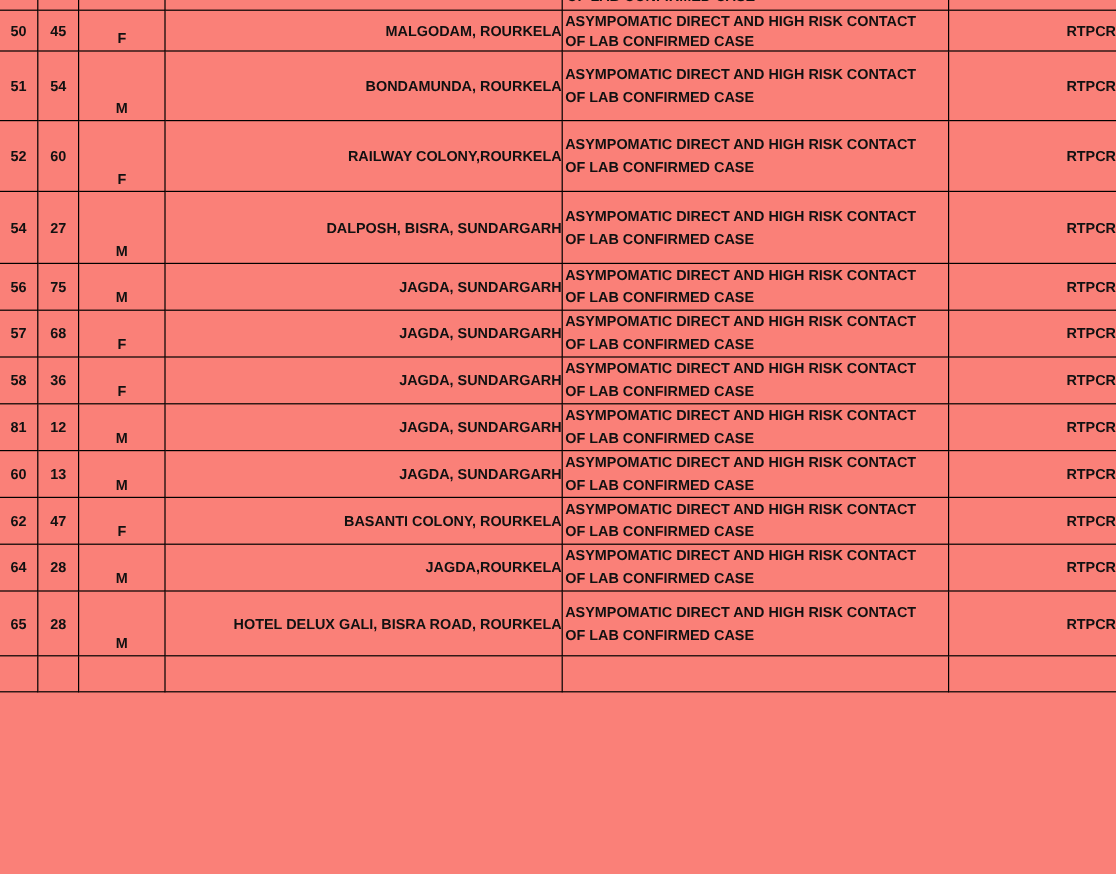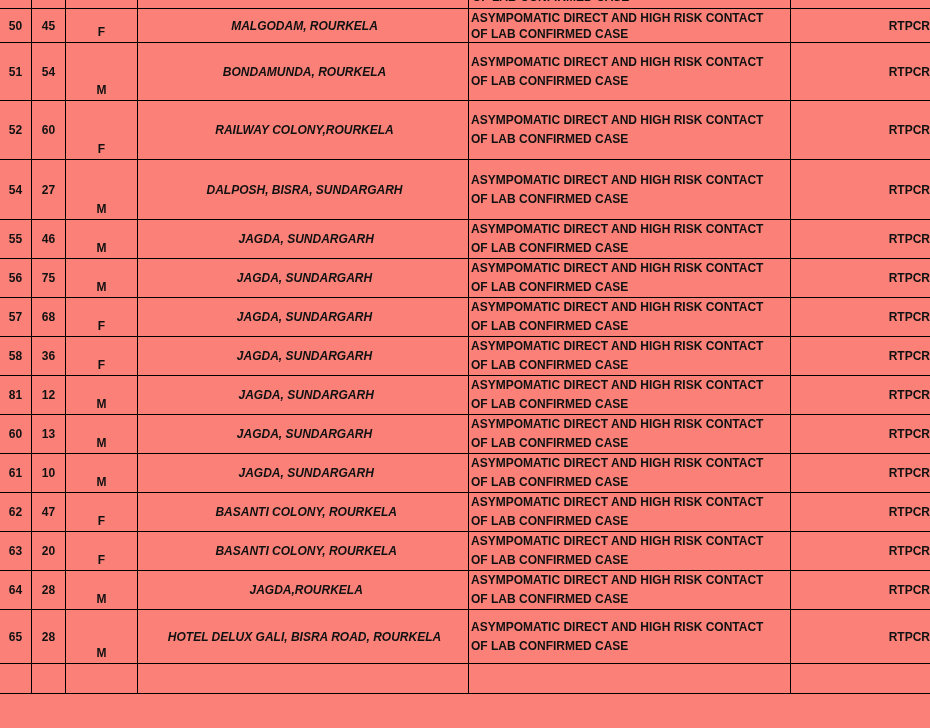--- a/index.html
+++ b/index.html
@@ -29,24 +29,23 @@
     vertical-align: middle;
     overflow: hidden;
   }
   .case-table td.sl, .case-table td.age { text-align: center; }
   .case-table td.gender {
     text-align: center;
     vertical-align: bottom;
     padding-bottom: 3px;
   }
   .case-table td.addr {
-    text-align: center;
+    text-align: right;
     padding-left: 3px;
     white-space: pre;
-    font-style: italic;
   }
   .case-table td.rem { text-align: left; padding-left: 2px; }
   .case-table td.rem .rline { line-height: 19px; }
   .case-table tr.tight td.rem .rline { line-height: 16px; }
   .case-table td.rem-partial {
     text-align: left;
     vertical-align: bottom;
     padding: 0 0 1px 3px;
     line-height: 19px;
   }
@@ -112,31 +111,20 @@
           <td class="age">27</td>
           <td class="gender">M</td>
           <td class="addr">DALPOSH, BISRA, SUNDARGARH</td>
           <td class="rem">
             <div class="rline">ASYMPOMATIC DIRECT AND HIGH RISK CONTACT</div>
             <div class="rline">OF LAB CONFIRMED CASE</div>
           </td>
           <td class="test">RTPCR</td>
         </tr>
         <tr style="height:39px">
-          <td class="sl">55</td>
-          <td class="age">46</td>
-          <td class="gender">M</td>
-          <td class="addr"> JAGDA, SUNDARGARH</td>
-          <td class="rem">
-            <div class="rline">ASYMPOMATIC DIRECT AND HIGH RISK CONTACT</div>
-            <div class="rline">OF LAB CONFIRMED CASE</div>
-          </td>
-          <td class="test">RTPCR</td>
-        </tr>
-        <tr style="height:39px">
           <td class="sl">56</td>
           <td class="age">75</td>
           <td class="gender">M</td>
           <td class="addr">JAGDA, SUNDARGARH</td>
           <td class="rem">
             <div class="rline">ASYMPOMATIC DIRECT AND HIGH RISK CONTACT</div>
             <div class="rline">OF LAB CONFIRMED CASE</div>
           </td>
           <td class="test">RTPCR</td>
         </tr>
@@ -178,44 +166,22 @@
           <td class="age">13</td>
           <td class="gender">M</td>
           <td class="addr">JAGDA, SUNDARGARH</td>
           <td class="rem">
             <div class="rline">ASYMPOMATIC DIRECT AND HIGH RISK CONTACT</div>
             <div class="rline">OF LAB CONFIRMED CASE</div>
           </td>
           <td class="test">RTPCR</td>
         </tr>
         <tr style="height:39px">
-          <td class="sl">61</td>
-          <td class="age">10</td>
-          <td class="gender">M</td>
-          <td class="addr"> JAGDA, SUNDARGARH</td>
-          <td class="rem">
-            <div class="rline">ASYMPOMATIC DIRECT AND HIGH RISK CONTACT</div>
-            <div class="rline">OF LAB CONFIRMED CASE</div>
-          </td>
-          <td class="test">RTPCR</td>
-        </tr>
-        <tr style="height:39px">
           <td class="sl">62</td>
           <td class="age">47</td>
-          <td class="gender">F</td>
-          <td class="addr"> BASANTI COLONY, ROURKELA</td>
-          <td class="rem">
-            <div class="rline">ASYMPOMATIC DIRECT AND HIGH RISK CONTACT</div>
-            <div class="rline">OF LAB CONFIRMED CASE</div>
-          </td>
-          <td class="test">RTPCR</td>
-        </tr>
-        <tr style="height:39px">
-          <td class="sl">63</td>
-          <td class="age">20</td>
           <td class="gender">F</td>
           <td class="addr"> BASANTI COLONY, ROURKELA</td>
           <td class="rem">
             <div class="rline">ASYMPOMATIC DIRECT AND HIGH RISK CONTACT</div>
             <div class="rline">OF LAB CONFIRMED CASE</div>
           </td>
           <td class="test">RTPCR</td>
         </tr>
         <tr style="height:39px">
           <td class="sl">64</td>

